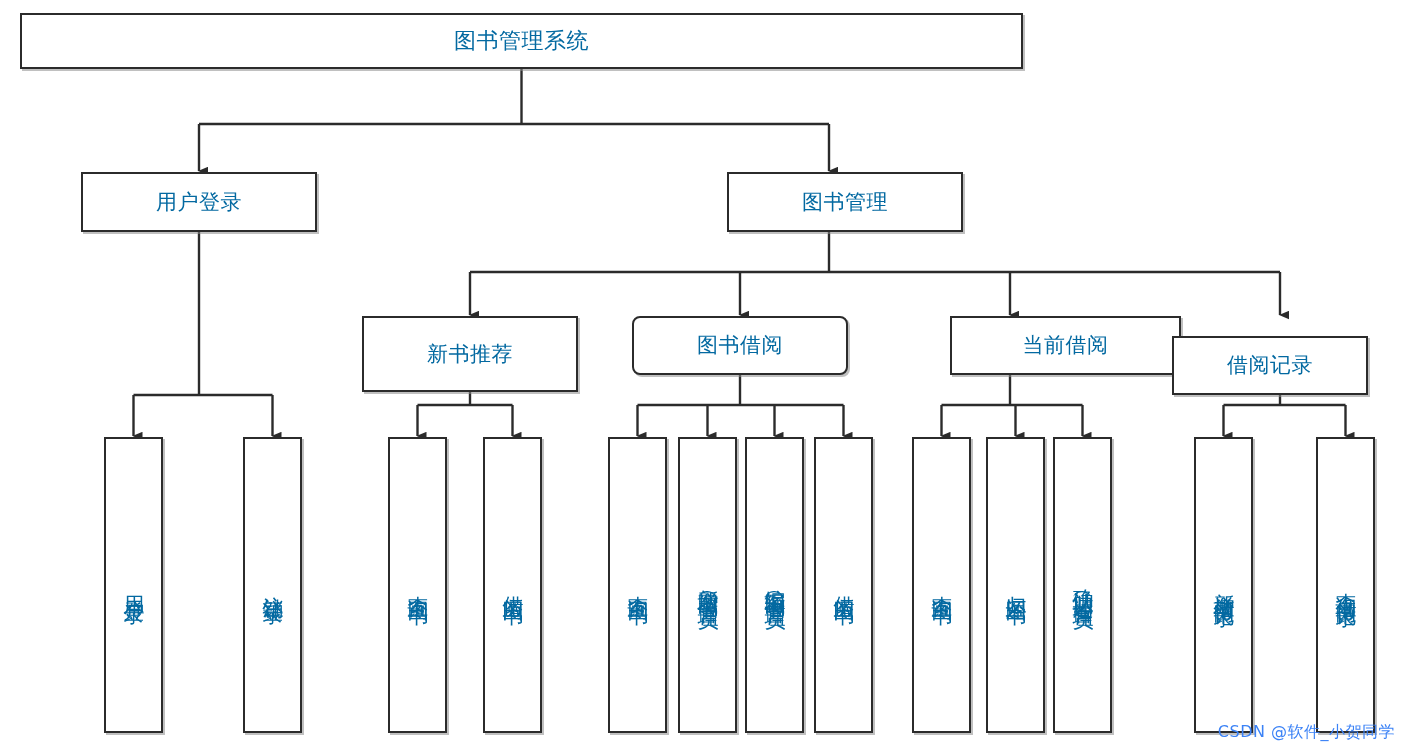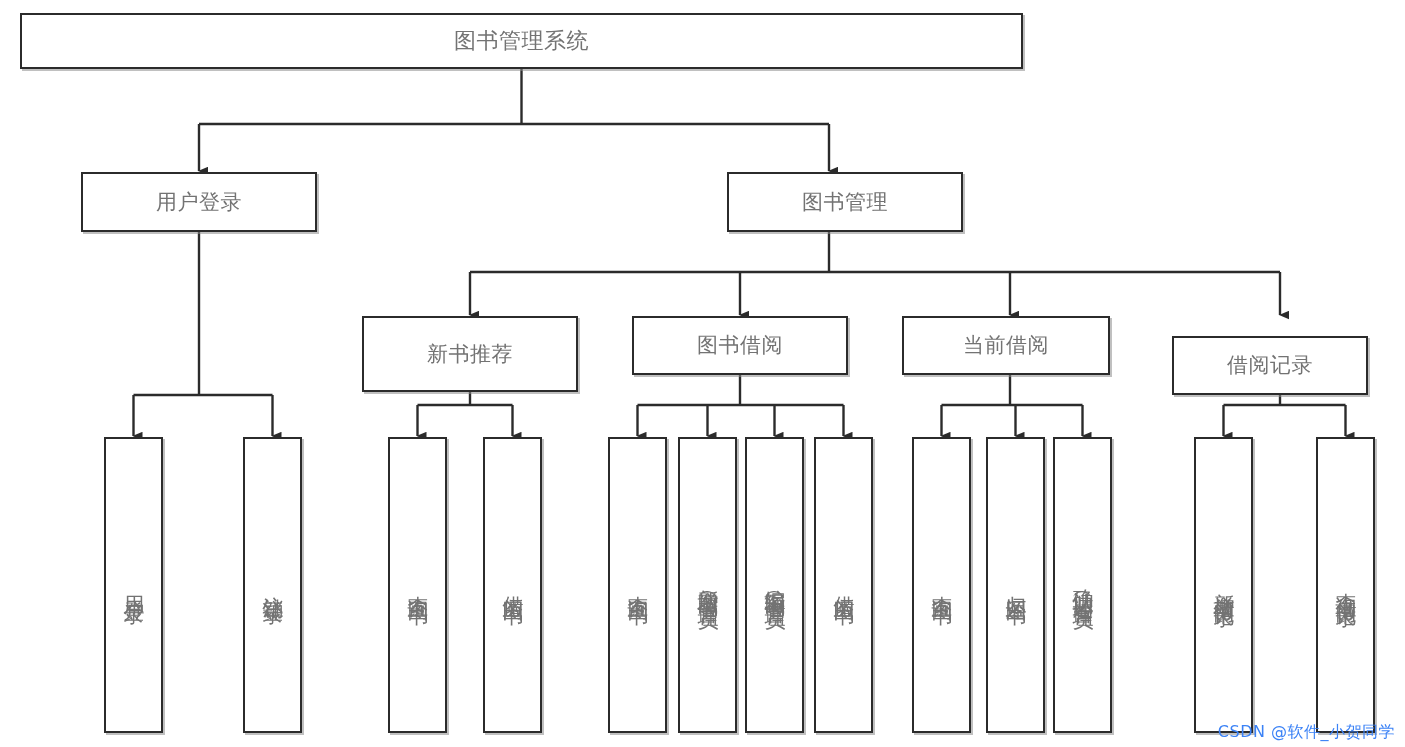--- a/index.html
+++ b/index.html
@@ -29,21 +29,21 @@
     box-sizing: border-box;
     background: #ffffff;
     border: 2px solid #2b2b2b;
     box-shadow: 2px 2px 0 rgba(140,140,140,0.55);
     display: flex;
     align-items: center;
     justify-content: center;
     overflow: hidden;
   }
   .node-label {
-    color: #737373;
+    color: #0369a1;
     text-align: right;
     line-height: 1.18;
     white-space: nowrap;
   }
   .node-box.horizontal .node-label {
     writing-mode: horizontal-tb;
     font-size: 21px;
     letter-spacing: 0.5px;
   }
   .node-box.vertical .node-label {
@@ -120,24 +120,24 @@
       </div>
       <div class="node-box horizontal" style="left: 81px; top: 172px; width: 236px; height: 60px;">
         <div class="node-label">用户登录</div>
       </div>
       <div class="node-box horizontal" style="left: 711px; top: 172px; width: 236px; height: 60px; margin-left: 16px;">
         <div class="node-label">图书管理</div>
       </div>
       <div class="node-box horizontal" style="left: 362px; top: 316px; width: 216px; height: 76px;">
         <div class="node-label">新书推荐</div>
       </div>
-      <div class="node-box horizontal" style="left: 632px; top: 316px; width: 216px; height: 59px;">
+      <div class="node-box horizontal" style="left: 632px; top: 316px; width: 216px; height: 59px; border-radius: 8px;">
         <div class="node-label">图书借阅</div>
       </div>
-      <div class="node-box horizontal" style="left: 902px; top: 316px; width: 208px; height: 59px;">
+      <div class="node-box horizontal" style="left: 950px; top: 316px; width: 231px; height: 59px;">
         <div class="node-label">当前借阅</div>
       </div>
       <div class="node-box horizontal" style="left: 1172px; top: 336px; width: 196px; height: 59px;">
         <div class="node-label">借阅记录</div>
       </div>
       <div class="node-box vertical" style="left: 104px; top: 437px; width: 59px; height: 296px;">
         <div class="node-label">用户登录</div>
       </div>
       <div class="node-box vertical" style="left: 243px; top: 437px; width: 59px; height: 296px;">
         <div class="node-label">注销登录</div>

